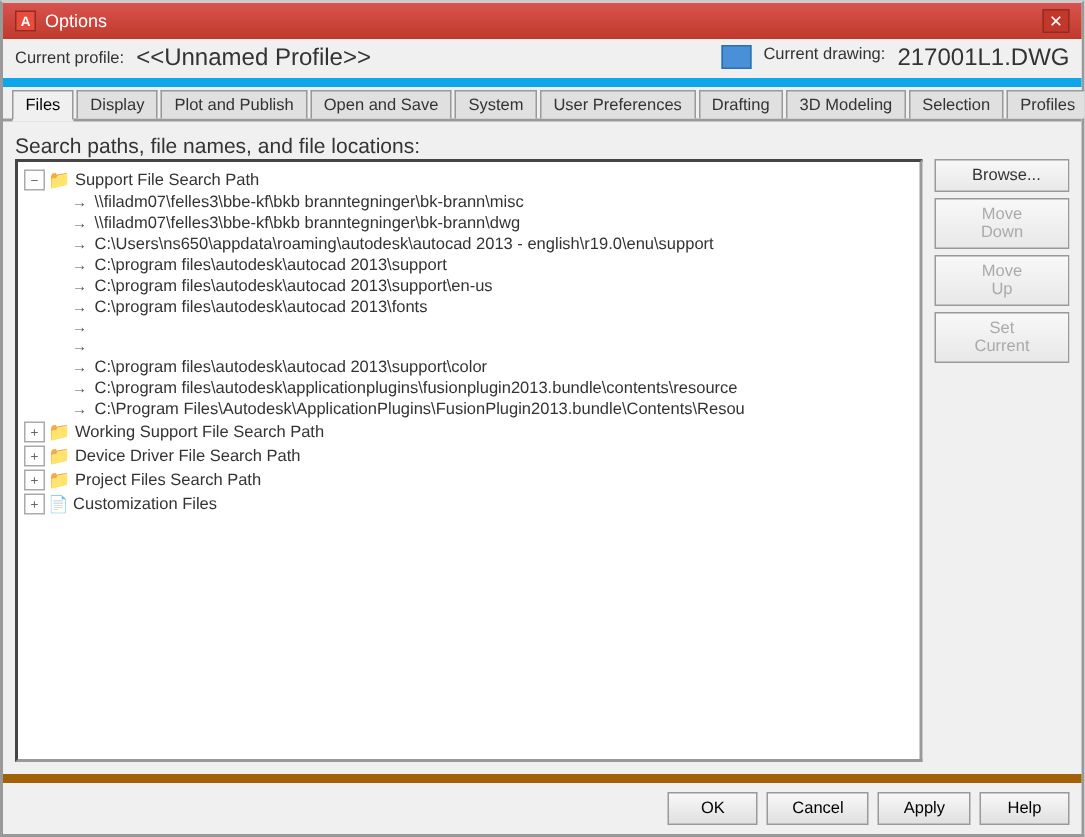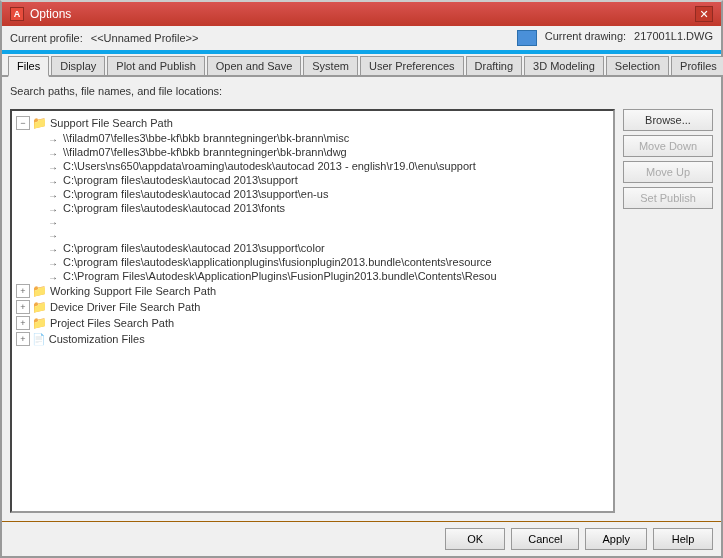--- a/index.html
+++ b/index.html
@@ -59,29 +59,29 @@
       justify-content: center;
       cursor: pointer;
       font-size: 11px;
     }
     .profile-bar {
       background: #f0f0f0;
       padding: 4px 8px;
       display: flex;
       align-items: center;
       gap: 8px;
-      border-bottom: 4px solid #0ea5e9;
+      border-bottom: 6px solid #0ea5e9;
     }
     .profile-label {
       color: #333;
       font-size: 11px;
     }
     .profile-value {
       color: #333;
-      font-size: 11px;
+      font-size: 16px;
     }
     .drawing-section {
       display: flex;
       align-items: flex-start;
       gap: 8px;
       margin-left: auto;
     }
     .drawing-icon {
       width: 20px;
       height: 16px;
@@ -114,23 +114,23 @@
       color: #000;
     }
     .content-area {
       flex: 1;
       display: flex;
       flex-direction: column;
       padding: 8px;
       overflow: hidden;
     }
     .section-label {
-      font-size: 11px;
-      color: #333;
-      margin-bottom: 12px;
+      font-size: 14px;
+      color: #333;
+      margin-bottom: 1px;
     }
     .main-panel {
       flex: 1;
       display: flex;
       gap: 8px;
       overflow: hidden;
     }
     .tree-panel {
       flex: 1;
       border: 2px inset #999;
@@ -181,39 +181,39 @@
       display: inline-block;
       width: 12px;
     }
     .buttons-panel {
       display: flex;
       flex-direction: column;
       gap: 4px;
       width: 90px;
     }
     .btn {
-      padding: 4px 8px;
+      padding: 4px 24px;
       border: 1px solid #999;
       background: linear-gradient(to bottom, #f8f8f8, #e8e8e8);
       cursor: pointer;
       font-size: 11px;
       text-align: center;
       color: #333;
     }
     .btn:disabled, .btn.disabled {
       color: #aaa;
       cursor: default;
       background: linear-gradient(to bottom, #f8f8f8, #e8e8e8);
     }
     .bottom-bar {
       padding: 6px 8px;
       display: flex;
       justify-content: flex-end;
       gap: 6px;
-      border-top: 1px solid #a16207;
+      border-top: 6px solid #a16207;
     }
     .bottom-btn {
       padding: 4px 16px;
       border: 1px solid #999;
       background: linear-gradient(to bottom, #f8f8f8, #e0e0e0);
       cursor: pointer;
       font-size: 11px;
       min-width: 60px;
       text-align: center;
     }
@@ -336,21 +336,21 @@
             <span>Customization Files</span>
           </div>
 
         </div>
       </div>
 
       <div class="buttons-panel">
         <button class="btn">Browse...</button>
         <button class="btn disabled" disabled="">Move Down</button>
         <button class="btn disabled" disabled="">Move Up</button>
-        <button class="btn disabled" disabled="">Set Publish</button>
+        <button class="btn disabled" disabled="">Set Current</button>
       </div>
     </div>
 
   </div>
 
   <div class="bottom-bar">
     <button class="bottom-btn">OK</button>
     <button class="bottom-btn">Cancel</button>
     <button class="bottom-btn">Apply</button>
     <button class="bottom-btn">Help</button>

